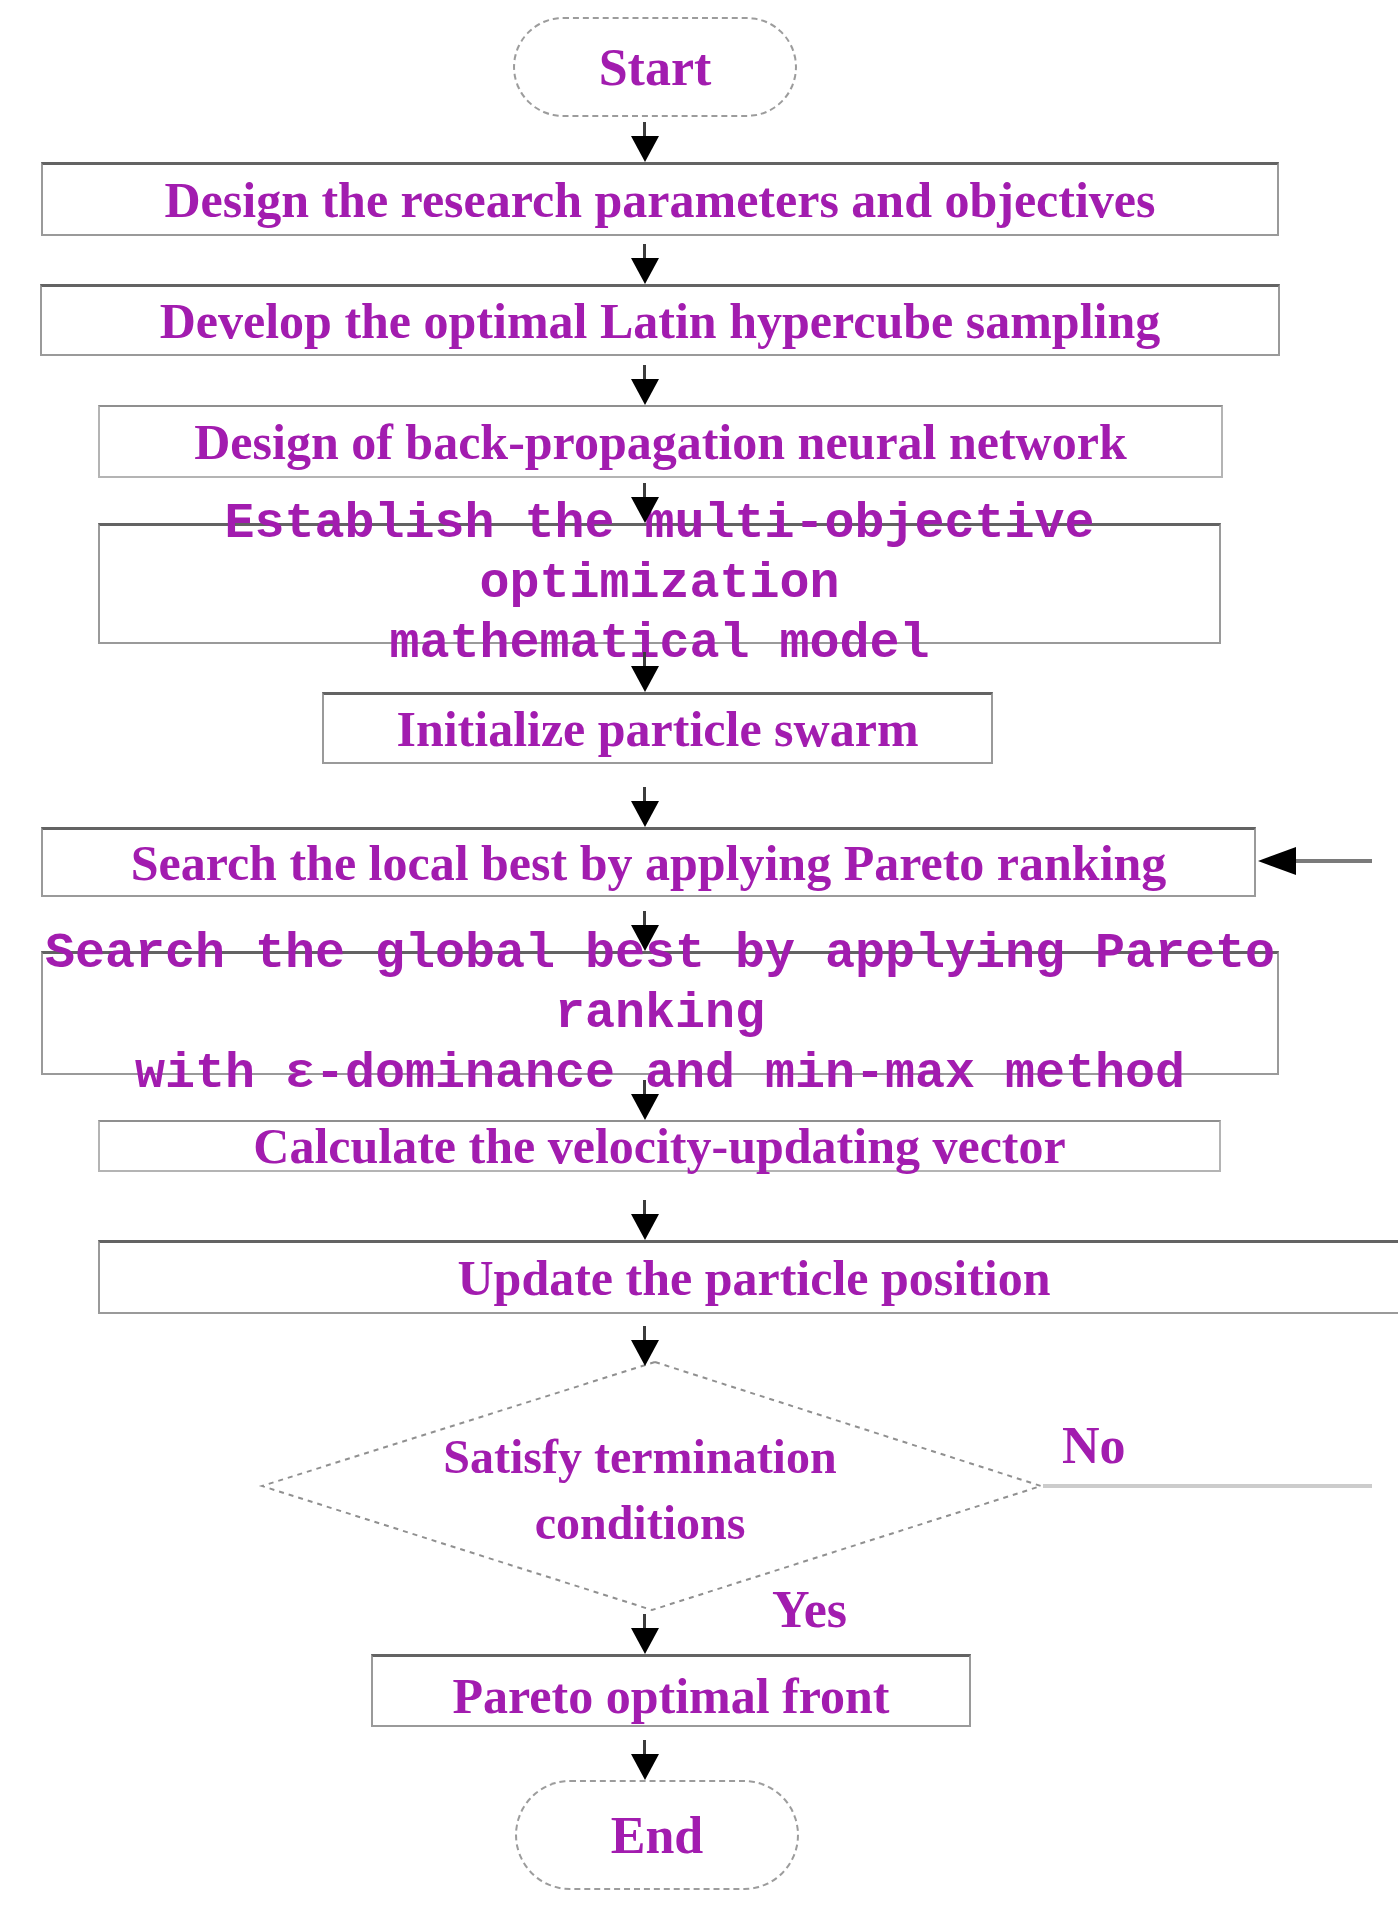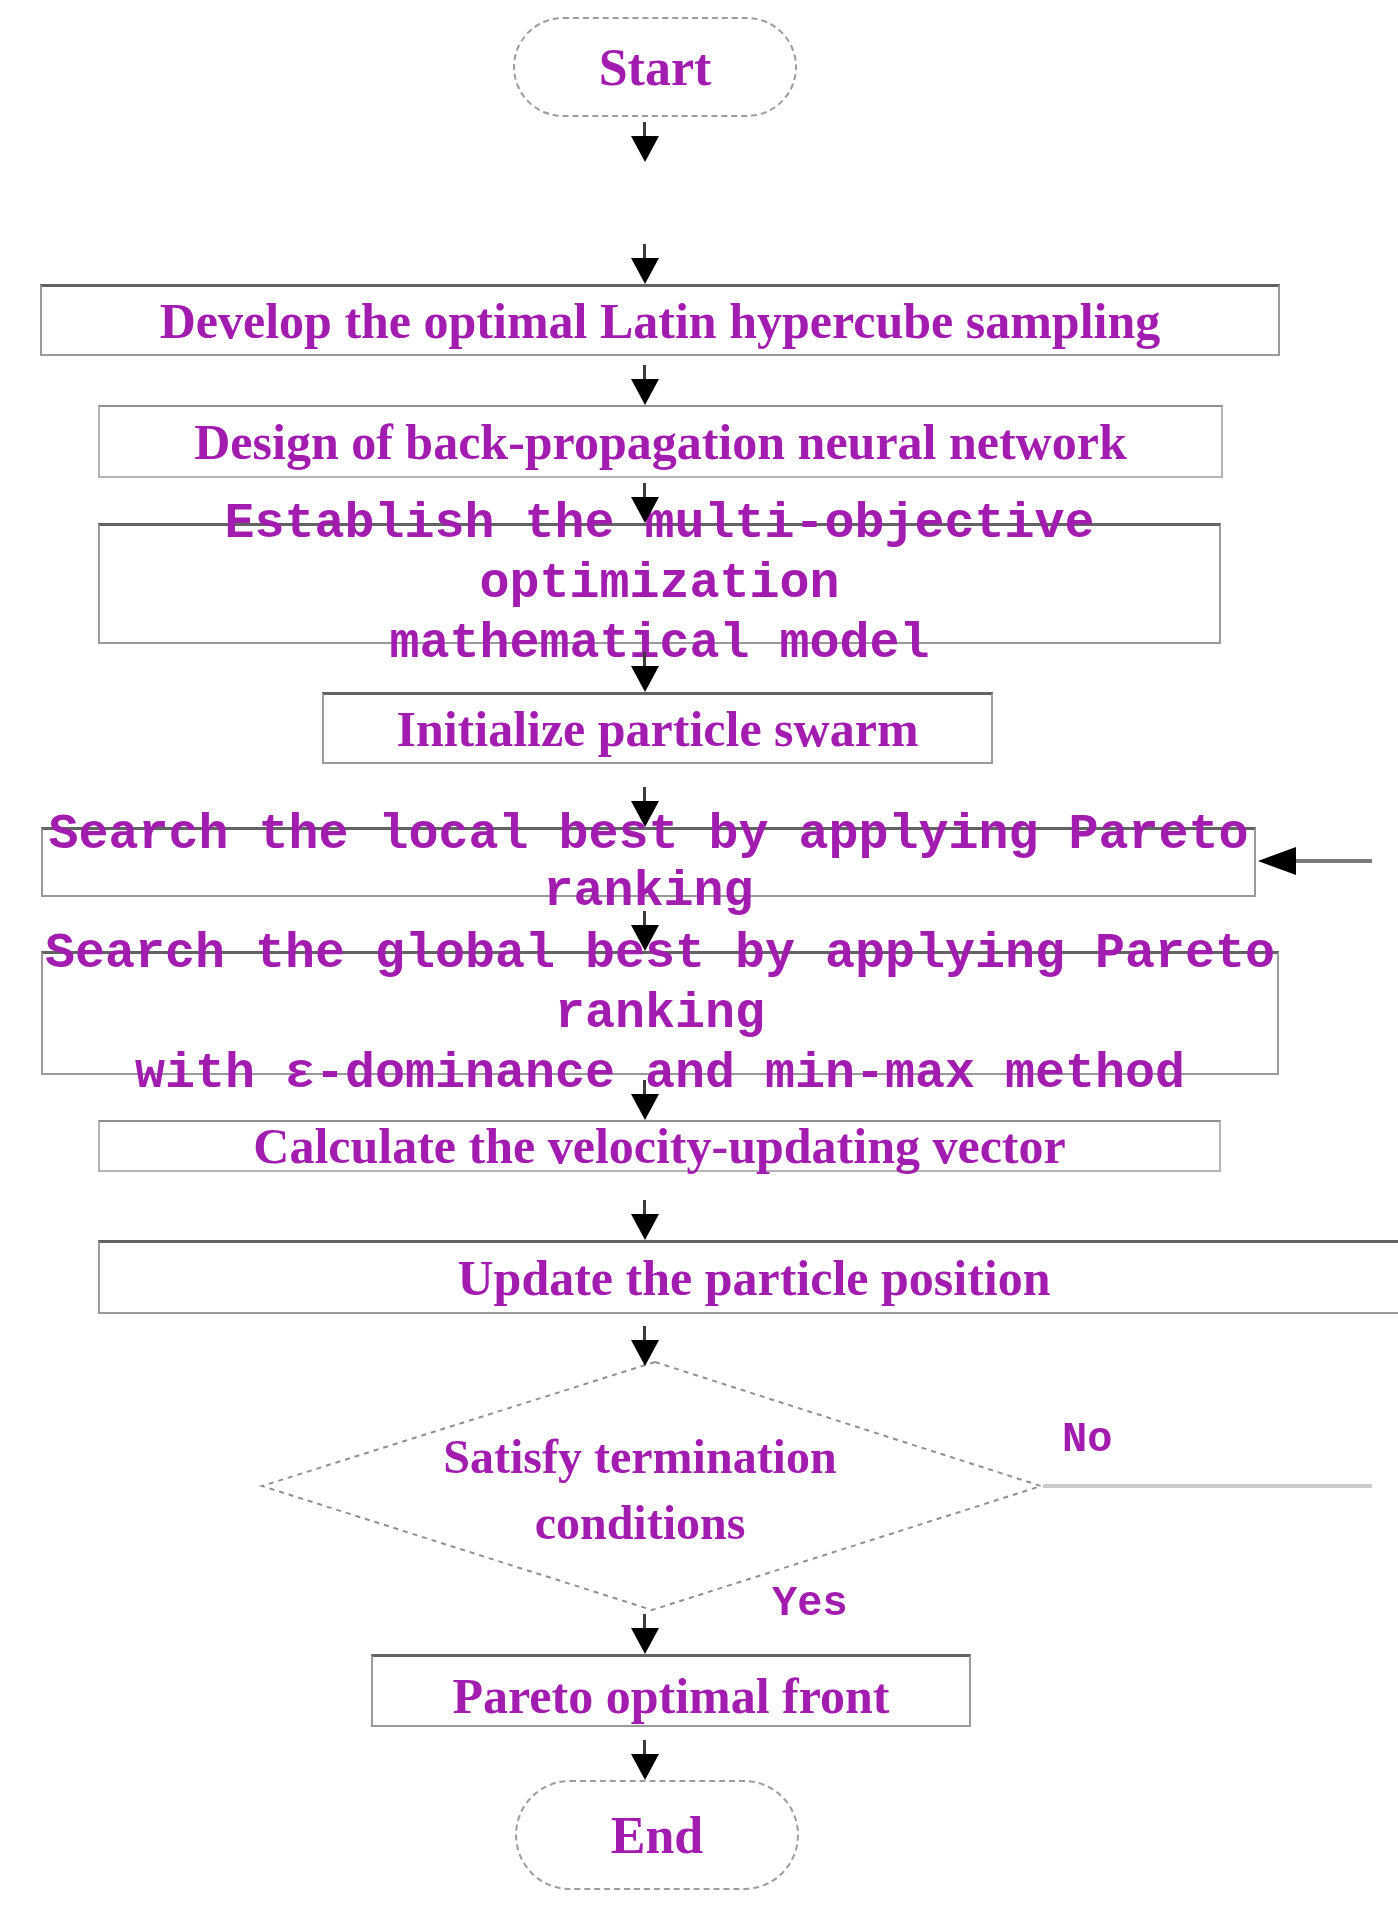--- a/index.html
+++ b/index.html
@@ -48,22 +48,21 @@
     justify-content:center;
     text-align:center;
     font-weight:bold;
     font-size:48px;
     line-height:66px;
   }
   
   .edge-label{
     position:absolute;
     font-weight:bold;
-    font-size:42px;
-    font-family:Liberation Mono, monospace;
+    font-size:52px;
   }
   
   .varrow{position:absolute;width:30px;height:40px;}
   .varrow .stem{
     position:absolute;left:13px;top:0;
     width:3px;height:16px;background:#3c3c3c;
   }
   .varrow .head{
     position:absolute;left:1px;top:14px;
     width:0;height:0;
@@ -86,39 +85,42 @@
     <line x1="1043" y1="1486" x2="1372" y2="1486" stroke="#cccccc" stroke-width="4"></line>
 
     <line x1="1372" y1="861" x2="1292" y2="861" stroke="#7a7a7a" stroke-width="4"></line>
     <polygon points="1258,861 1296,847 1296,875" fill="#000000"></polygon>
   </svg>
 
   <div class="node terminal" style="left:513px;top:17px;width:284px;height:100px;">
     <span>Start</span>
   </div>
 
+  <div class="node process" style="left:41px;top:162px;width:1238px;height:74px;">
+    <span>Design the research parameters and objectives</span>
+  </div>
 
   <div class="node process" style="left:40px;top:284px;width:1240px;height:72px;">
     <span>Develop the optimal Latin hypercube sampling</span>
   </div>
 
   <div class="node process light" style="left:98px;top:405px;width:1125px;height:73px;">
     <span>Design of back-propagation neural network</span>
   </div>
 
   <div class="node process two-line" style="left:98px;top:523px;width:1123px;height:121px;">
     <span>Establish the multi-objective optimization</span>
     <span>mathematical model</span>
   </div>
 
   <div class="node process" style="left:322px;top:692px;width:671px;height:72px;">
     <span>Initialize particle swarm</span>
   </div>
 
-  <div class="node process" style="left:41px;top:827px;width:1215px;height:70px;font-family:Liberation Mono, monospace;">
+  <div class="node process" style="left:41px;top:827px;width:1215px;height:70px;">
     <span>Search the local best by applying Pareto ranking</span>
   </div>
 
   <div class="node process two-line" style="left:41px;top:951px;width:1238px;height:124px;">
     <span>Search the global best by applying Pareto ranking</span>
     <span>with ε-dominance and min-max method</span>
   </div>
 
   <div class="node process light" style="left:98px;top:1120px;width:1123px;height:52px;">
     <span>Calculate the velocity-updating vector</span>

